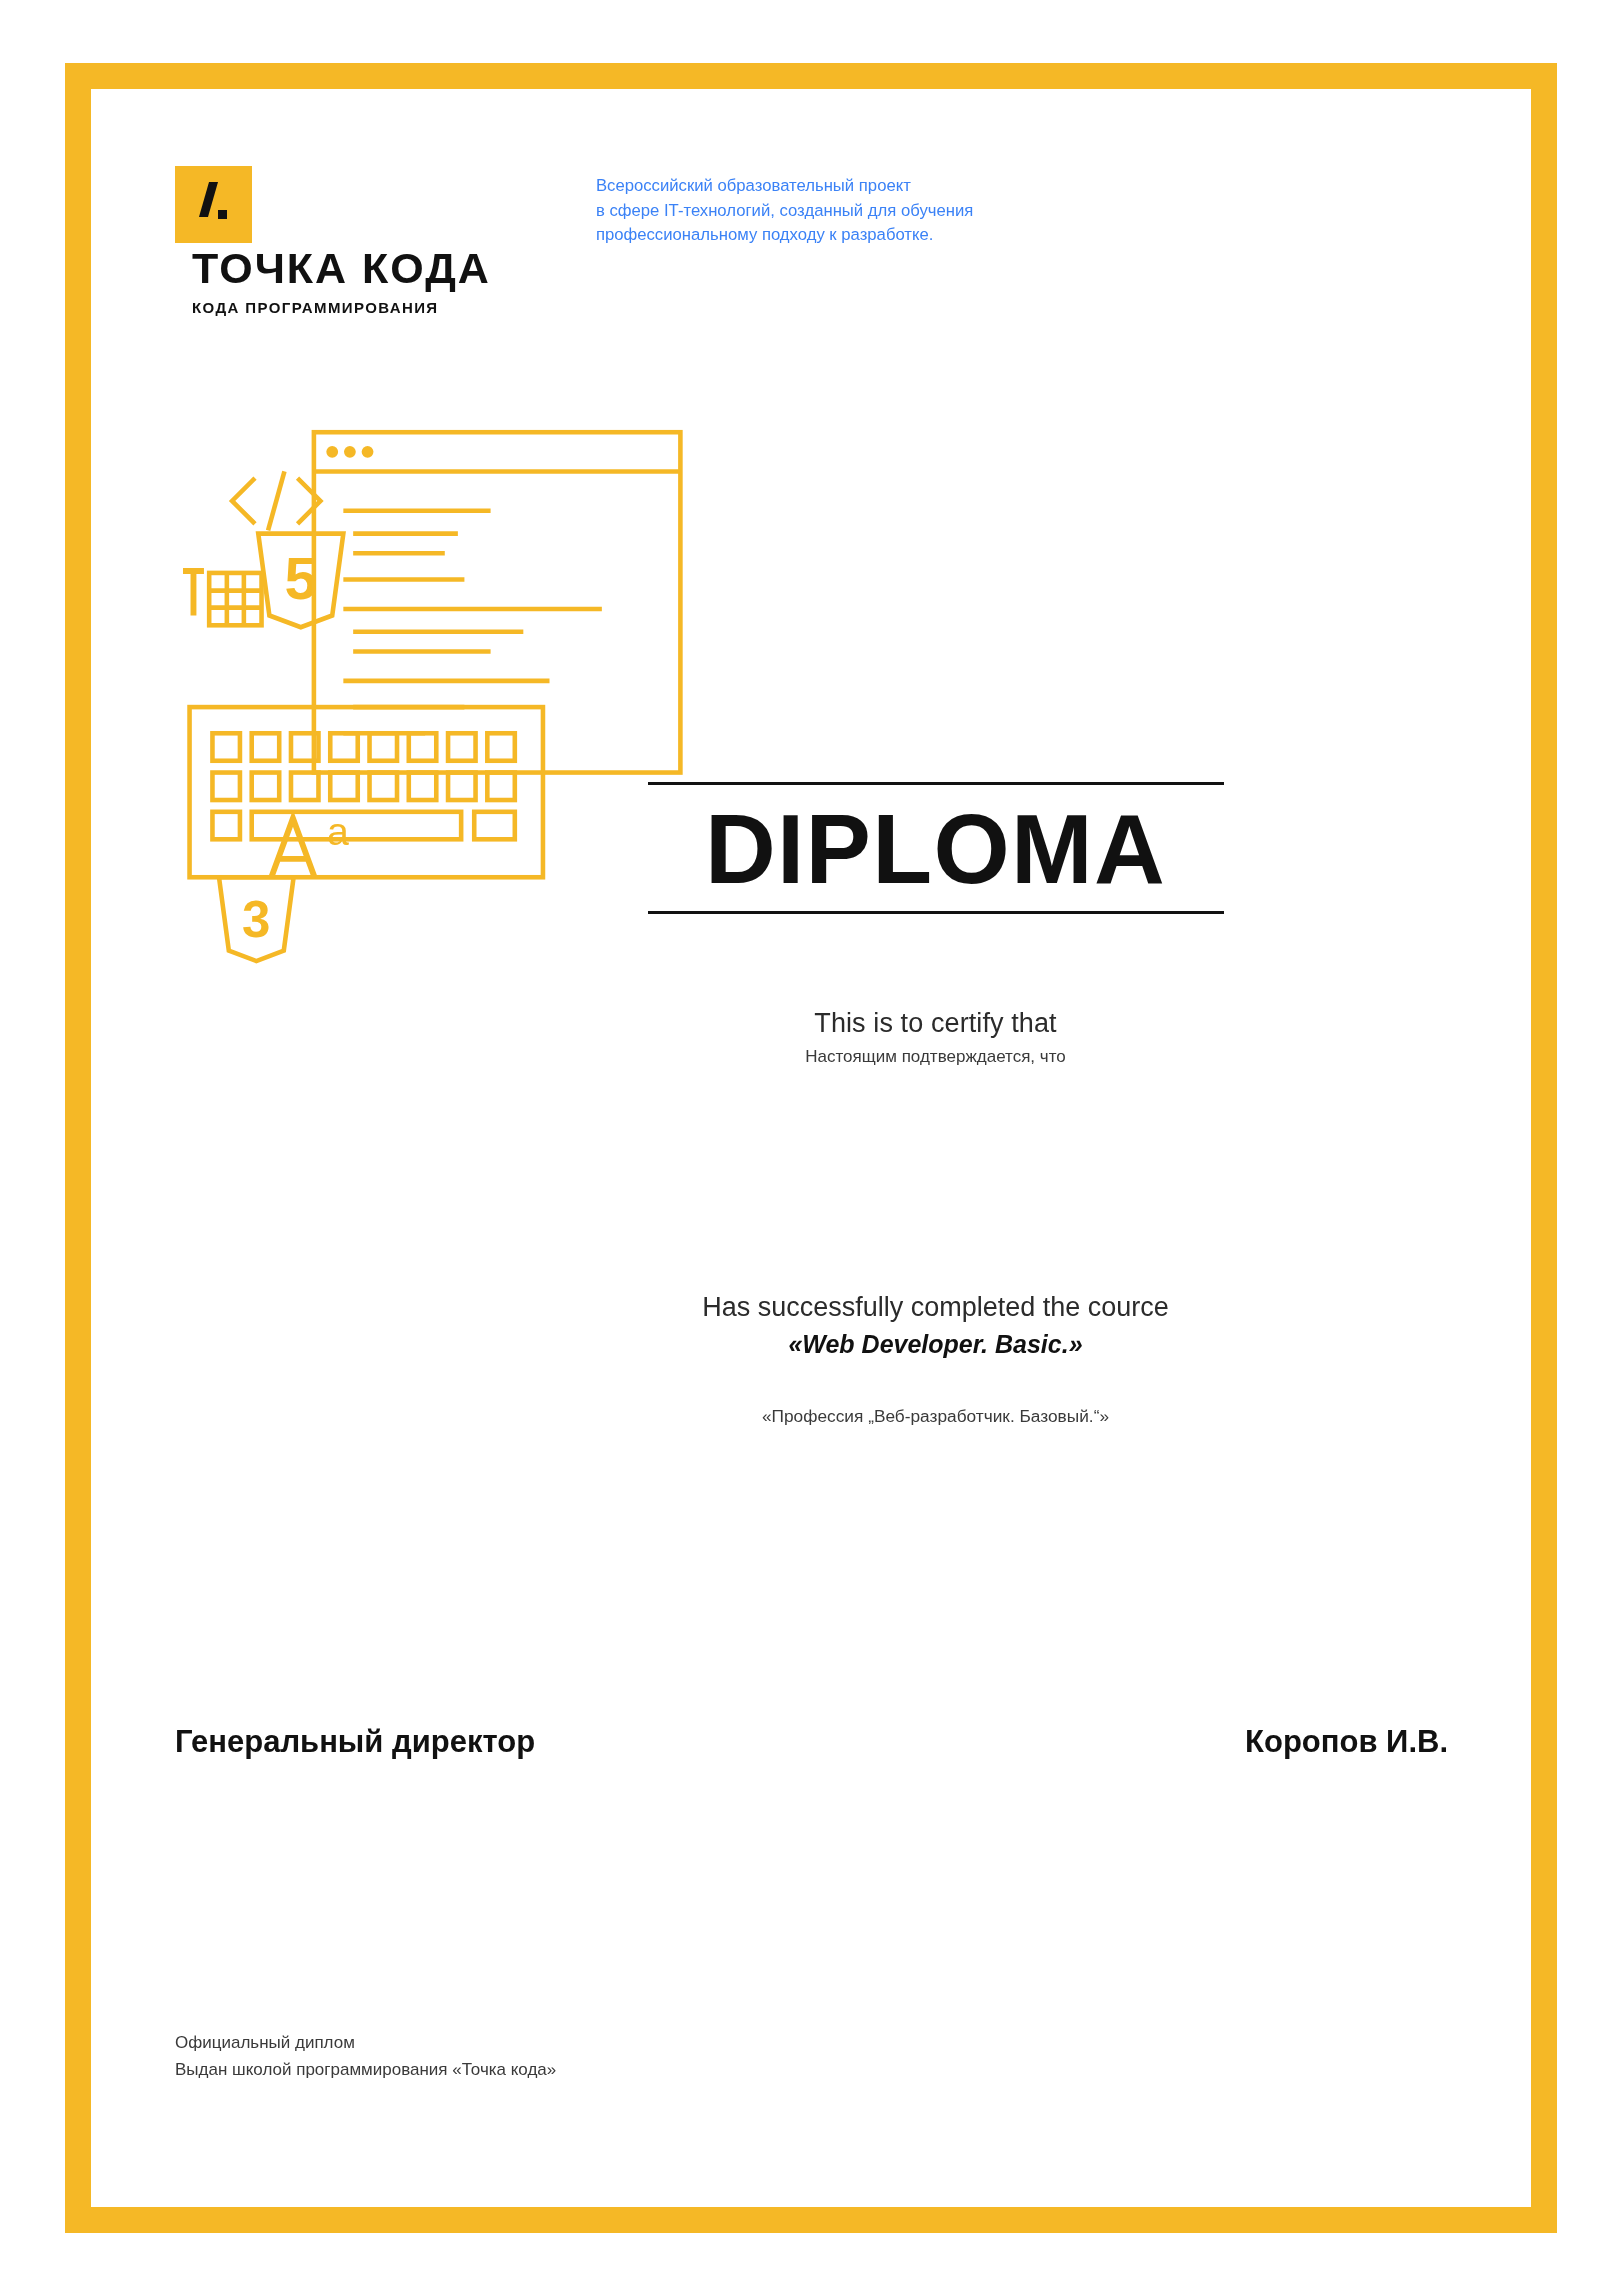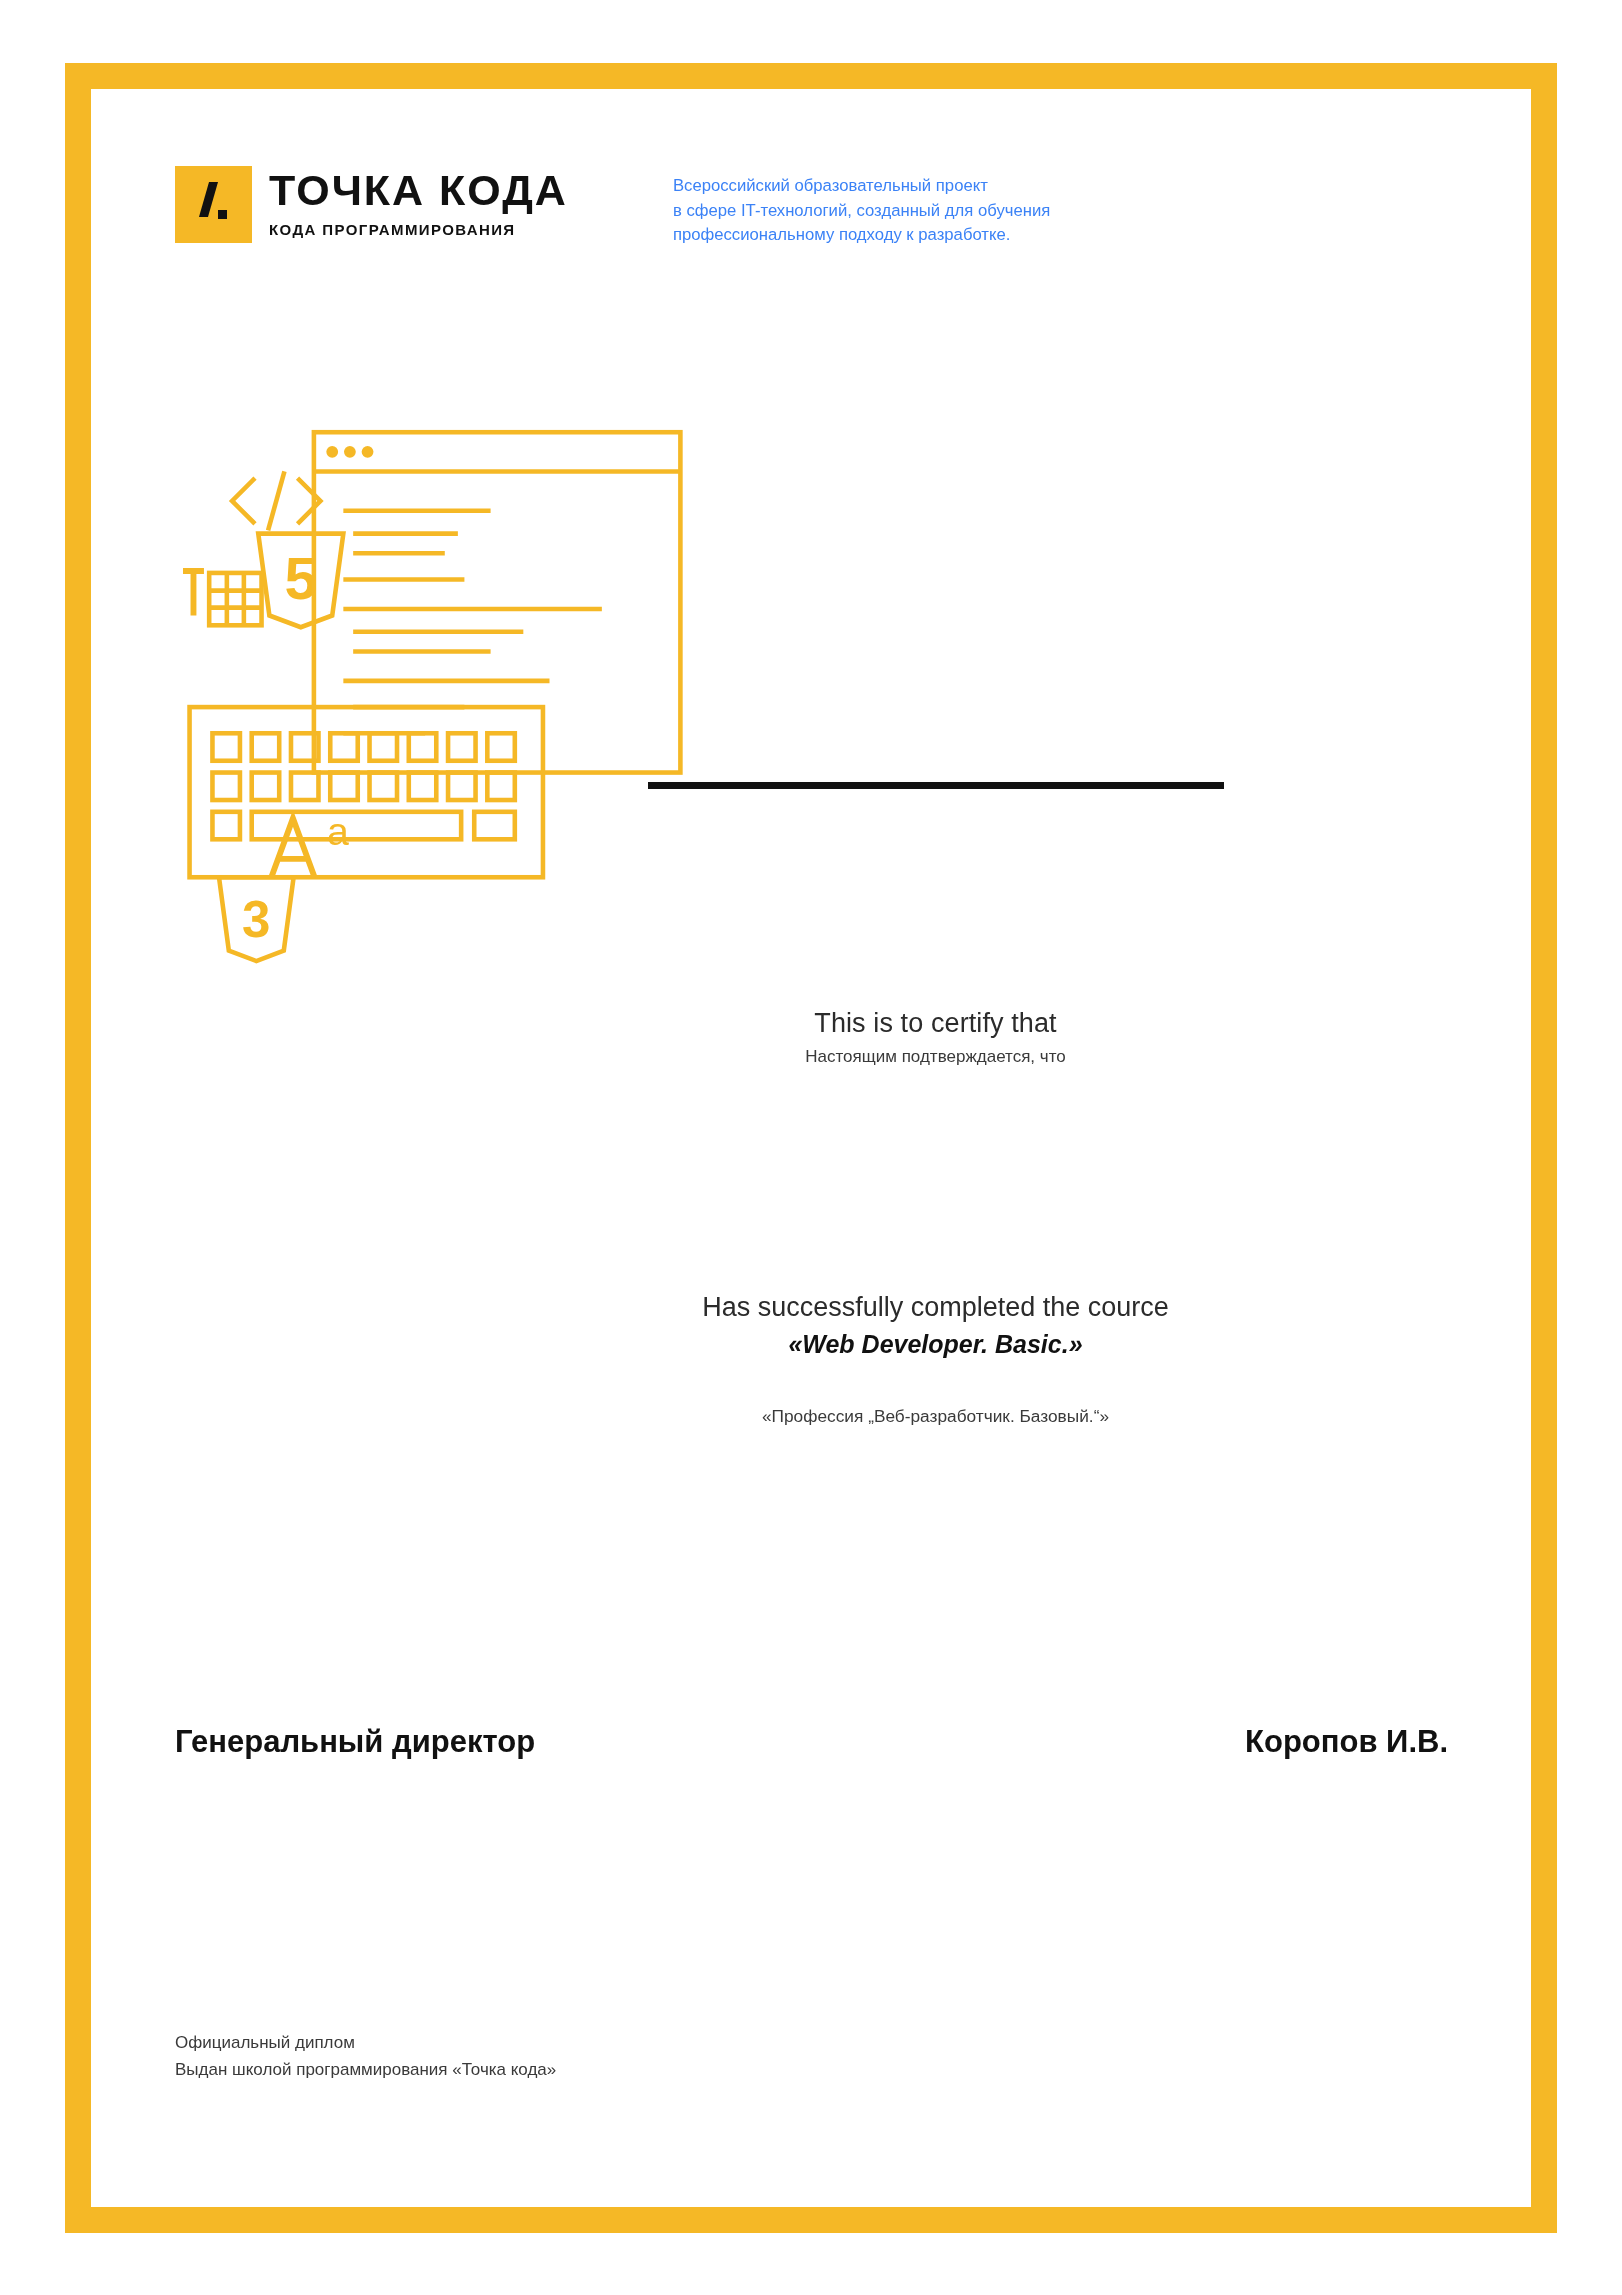--- a/index.html
+++ b/index.html
@@ -38,20 +38,21 @@
     position: absolute;
     left: 175px;
     top: 165px;
     width: 1269px;
     display: flex;
     align-items: flex-start;
   }
   .brand {
     display: flex;
     align-items: flex-start;
+    flex-direction: column;
   }
   .brand-mark {
     width: 77px;
     height: 77px;
     background: #F5B826;
     position: relative;
     flex: 0 0 auto;
     margin-top: 1.3px;
   }
   .brand-mark .slash {
@@ -318,20 +319,21 @@
         <path d="M0 232 L32 232 M16 232 L16 300" stroke-width="9"></path>
 
         <path d="M135 700 L168 610 L201 700 M147 672 L189 672" stroke-width="9"></path>
         <text x="220" y="650" font-family="Liberation Sans, sans-serif" font-size="60" fill="#F5B826" stroke="none">a</text>
       </g>
     </svg>
   </div>
 
   <div class="diploma-block">
     <div class="rule-top"></div>
+    <div class="diploma-word">DIPLOMA</div>
     <div class="rule-bottom"></div>
   </div>
 
   <div class="certify-en">This is to certify that</div>
   <div class="certify-ru">Настоящим подтверждается, что</div>
 
   <div class="holder-name"></div>
 
   <div class="course-en-1">Has successfully completed the cource</div>
   <div class="course-en-2">«Web Developer. Basic.»</div>

